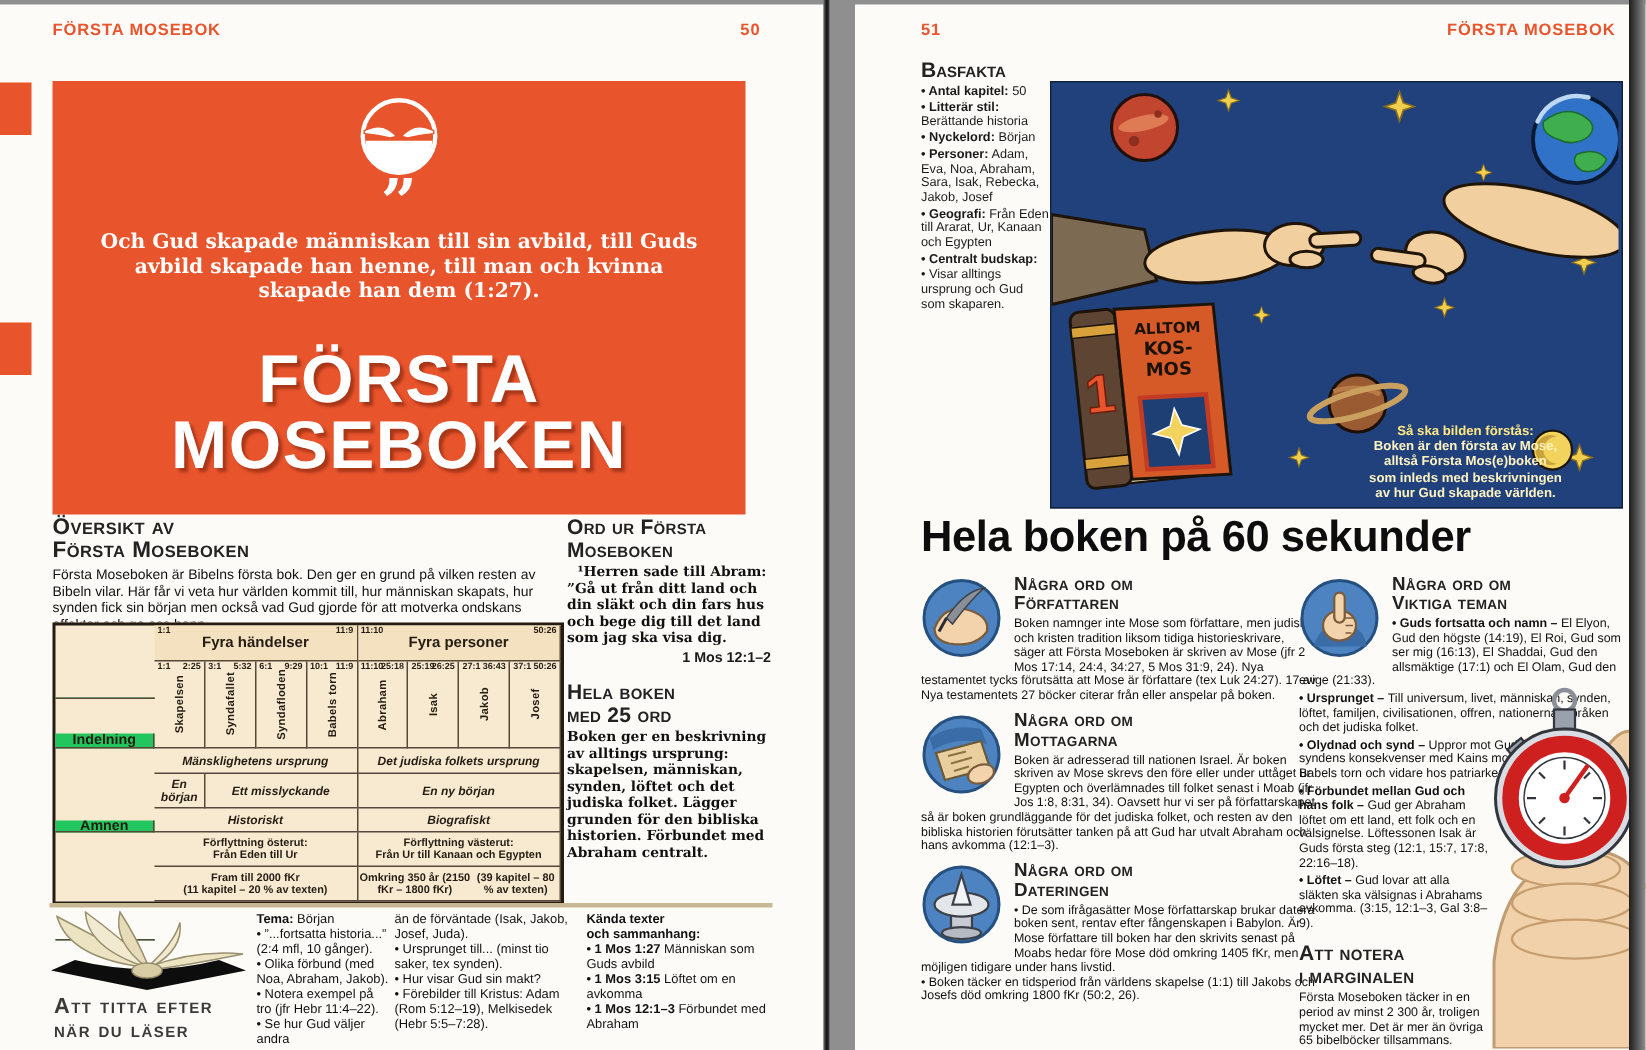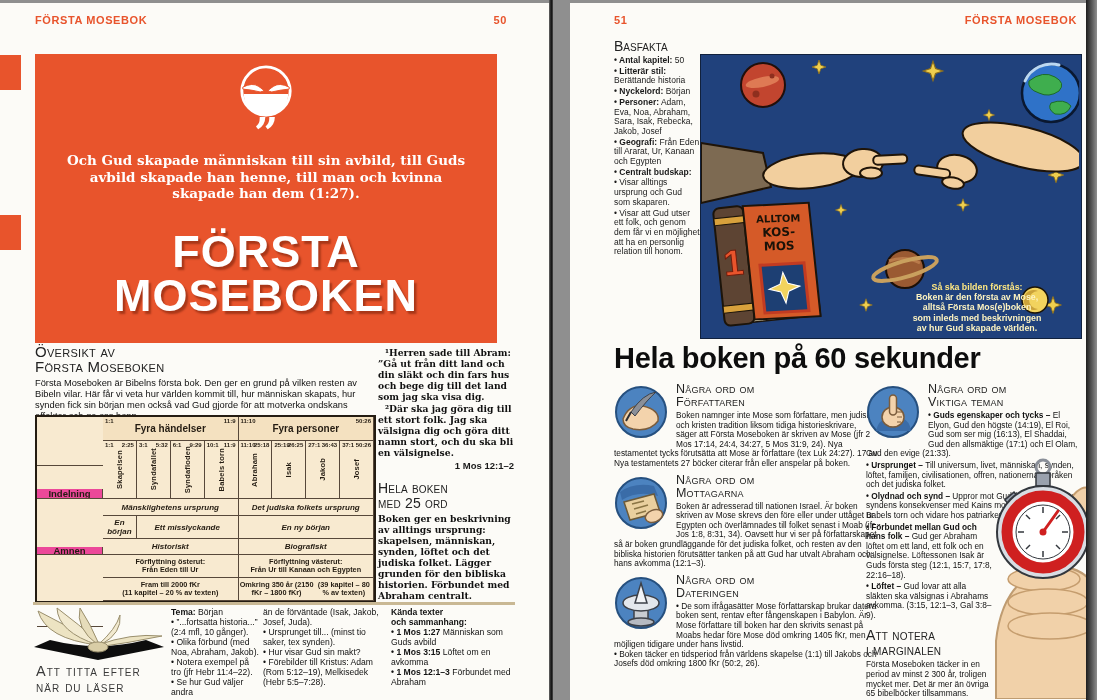--- a/index.html
+++ b/index.html
@@ -16,31 +16,31 @@
 
   .pghead{position:absolute;top:11px;font-size:11px;font-weight:bold;color:#e8542c;letter-spacing:.6px;}
   .hero{position:absolute;left:35px;top:51px;width:462px;height:289px;background:#e8542c;color:#fff;text-align:center;}
   .hero-icon{margin-top:8px;}
   .hero-q{font-family:"DejaVu Serif",serif;font-size:42px;font-weight:bold;line-height:20px;height:26px;}
   .hero-quote{font-family:"DejaVu Serif",serif;font-weight:bold;font-size:13.5px;line-height:16.5px;
               width:400px;margin:2px auto 0;}
   .hero-title{font-size:45px;font-weight:bold;line-height:44px;letter-spacing:1px;margin-top:28px;
               text-shadow:2.5px 2.5px 2px rgba(90,20,0,.45);}
 
-  .sc{font-variant:small-caps;font-weight:normal;color:#222;}
+  .sc{font-variant:small-caps;font-weight:bold;color:#222;}
   .ovh{position:absolute;left:35px;top:341px;width:340px;font-size:15px;line-height:15px;letter-spacing:.3px;}
   .ovbody{position:absolute;left:35px;top:375px;width:337px;font-size:9.3px;line-height:11px;color:#111;}
 
   .gtable{position:absolute;left:35px;top:412px;width:337px;display:grid;
           grid-template-columns:66px repeat(8,1fr);
           grid-template-rows:24px 58px 17px 23px 16px 23px 23px;
           border:2px solid #241c12;background:#f8ead0;font-weight:bold;color:#241c12;}
   .gtable .cell{border-right:1px solid #57483a;border-bottom:1px solid #57483a;position:relative;
           display:flex;align-items:center;justify-content:center;text-align:center;overflow:hidden;}
-  .gtable .lab{background:#ec4899;font-size:9.5px;margin-top:48px;}
+  .gtable .lab{background:#22c55e;font-size:9.5px;margin-top:48px;}
   .gtable .hcell{font-size:10px;background:#f4e1c0;}
   .gtable .ref{position:absolute;top:1px;font-size:6px;font-weight:bold;line-height:6px;}
   .gtable .tl{left:2px;} .gtable .tr{right:2px;}
   .gtable .vtext{writing-mode:vertical-rl;transform:rotate(180deg);font-size:7.5px;letter-spacing:.2px;}
   .gtable .s8{font-size:8px;font-style:italic;} .gtable .s7{font-size:7.3px;line-height:8.3px;}
 
   .words{position:absolute;left:378px;top:341px;width:136px;}
   .wh{font-size:14px;line-height:14.5px;letter-spacing:.2px;}
   .verse{font-family:"DejaVu Serif",serif;font-weight:bold;font-size:9.2px;line-height:11px;text-indent:7px;color:#111;}
   .vref{font-size:9.5px;font-weight:bold;text-align:right;margin-top:2px;}
@@ -190,22 +190,25 @@
           <span>Fram till 2000 fKr</span>
           <span>(11 kapitel – 20 % av texten)</span>
         </div>
       <div class="cell s7" style="grid-column:6/10;grid-row:7;flex-direction:row;">
           <span>Omkring 350 år (2150 fKr – 1800 fKr)</span>
           <span>(39 kapitel – 80 % av texten)</span>
         </div>
     </div>
 
     <div class="words">
+      <div class="wh sc">
+        <div>Ord ur Första</div>
+        <div>Moseboken</div>
+      </div>
       <p class="verse" style="margin:3px 0 0;">¹Herren sade till Abram: ”Gå ut från ditt land och din släkt och din fars hus och bege dig till det land som jag ska visa dig.</p>
-      <p class="verse" style="margin:1px 0 0;">²Där ska jag göra dig till ett stort folk. Jag ska välsigna dig och göra ditt namn stort, och du ska bli en välsignelse.</p>
       <div class="vref">1 Mos 12:1–2</div>
       <div class="whole">
         <div class="wh sc">
           <div>Hela boken</div>
           <div>med 25 ord</div>
         </div>
         <p class="wbody" style="margin:3px 0 0;">Boken ger en beskrivning av alltings ursprung: skapelsen, människan, synden, löftet och det judiska folket. Lägger grunden för den bibliska historien. Förbundet med Abraham centralt.</p>
       </div>
     </div>
 
@@ -252,21 +255,20 @@
 
     <div class="basfakta">
       <div class="bfh sc">Basfakta</div>
       <div class="bf-item"><span class="b">• Antal kapitel:</span><span> 50</span></div>
       <div class="bf-item"><span class="b">• Litterär stil:</span><span> Berättande historia</span></div>
       <div class="bf-item"><span class="b">• Nyckelord:</span><span> Början</span></div>
       <div class="bf-item"><span class="b">• Personer:</span><span> Adam, Eva, Noa, Abraham, Sara, Isak, Rebecka, Jakob, Josef</span></div>
       <div class="bf-item"><span class="b">• Geografi:</span><span> Från Eden till Ararat, Ur, Kanaan och Egypten</span></div>
       <div class="bf-item"><span class="b">• Centralt budskap:</span></div>
       <div class="bf-item">• Visar alltings ursprung och Gud som skaparen.</div>
-      <div class="bf-item">• Visar att Gud utser ett folk, och genom dem får vi en möjlighet att ha en personlig relation till honom.</div>
     </div>
 
     <div class="ill">
       <svg width="378" height="281" viewBox="0 0 378 281">
         <defs>
           <path id="star4" d="M0,-7 L1.8,-1.8 L7,0 L1.8,1.8 L0,7 L-1.8,1.8 L-7,0 L-1.8,-1.8 Z"></path>
         </defs>
         <rect width="378" height="281" fill="#20417c"></rect>
         <g fill="#f0cf4e" stroke="#8a6d1d" stroke-width="0.8">
           <use href="#star4" transform="translate(28,120) scale(1.2)"></use>
@@ -414,21 +416,21 @@
                 <line x1="31" y1="27" x2="36" y2="27"></line>
                 <line x1="31" y1="32" x2="36" y2="32"></line>
                 <line x1="31" y1="37" x2="35" y2="37"></line>
               </g>
           </svg>
         </span>
         <div class="skick sc">
           <div>Några ord om</div>
           <div>Viktiga teman</div>
         </div>
-        <div class="titem"><span class="b">• Guds egenskaper och tycks – </span><span>El Elyon, Gud den högste (14:19), El Roi, Gud som ser mig (16:13), El Shaddai, Gud den allsmäktige (17:1) och El Olam, Gud den evige (21:33).</span></div>
+        <div class="titem"><span class="b">• Guds fortsatta och namn – </span><span>El Elyon, Gud den högste (14:19), El Roi, Gud som ser mig (16:13), El Shaddai, Gud den allsmäktige (17:1) och El Olam, Gud den evige (21:33).</span></div>
         <div class="titem"><span class="b">• Ursprunget – </span><span>Till universum, livet, människan, synden, löftet, familjen, civilisationen, offren, nationerna, språken och det judiska folket.</span></div>
         <div class="titem"><span class="b">• Olydnad och synd – </span><span>Uppror mot Gud (2:4–3:24) följs av syndens konsekvenser med Kains mord, syndafloden, Babels torn och vidare hos patriarkerna.</span></div>
         <div class="watch-spacer"></div>
         <div class="titem"><span class="b">• Förbundet mellan Gud och hans folk – </span><span>Gud ger Abraham löftet om ett land, ett folk och en välsignelse. Löftessonen Isak är Guds första steg (12:1, 15:7, 17:8, 22:16–18).</span></div>
         <div class="titem"><span class="b">• Löftet – </span><span>Gud lovar att alla släkten ska välsignas i Abrahams avkomma. (3:15, 12:1–3, Gal 3:8–9).</span></div>
         <div class="mnote-h sc">
           <div>Att notera</div>
           <div>i marginalen</div>
         </div>
         <div class="titem">Första Moseboken täcker in en period av minst 2 300 år, troligen mycket mer. Det är mer än övriga 65 bibelböcker tillsammans.</div>

